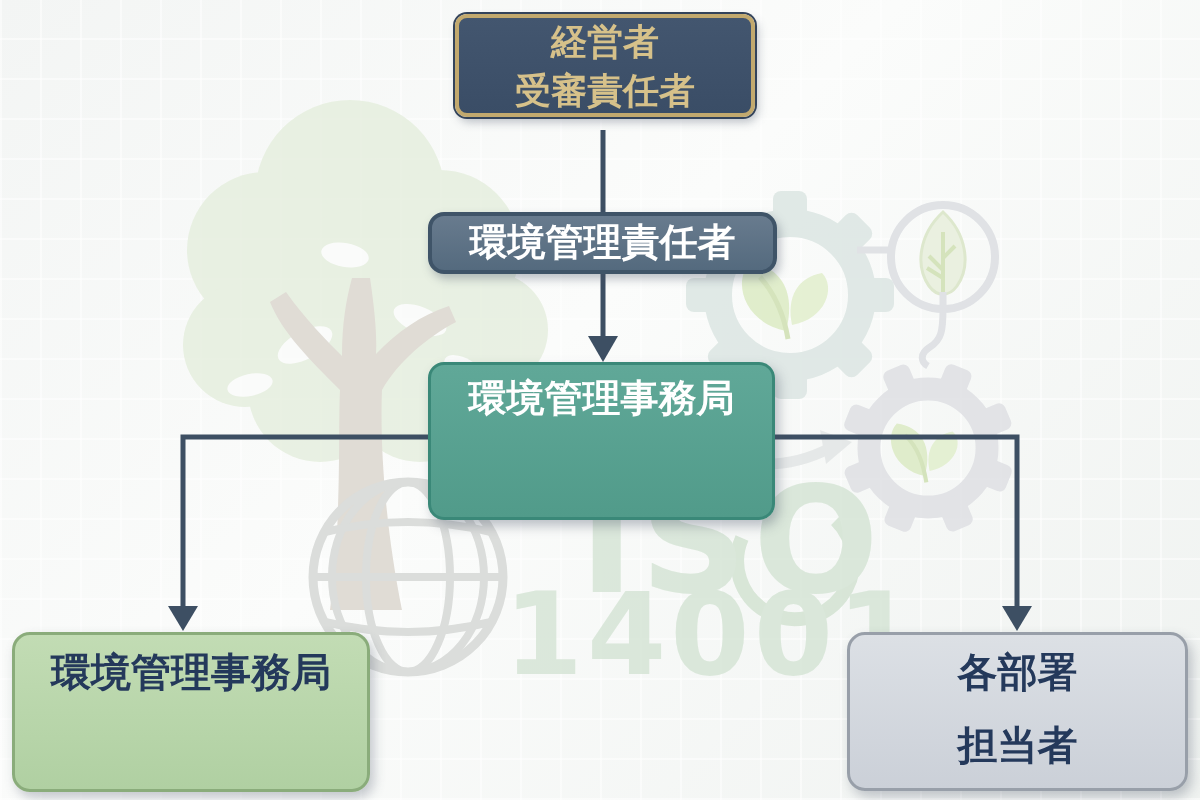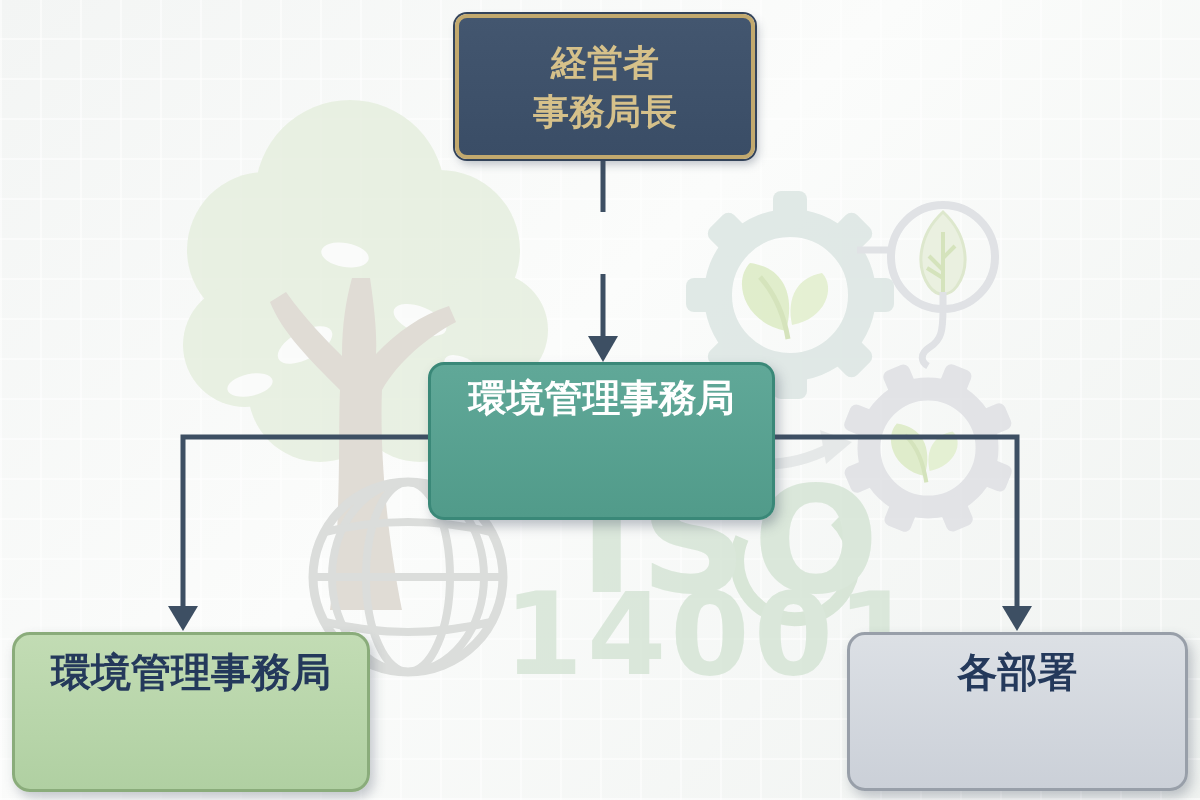--- a/index.html
+++ b/index.html
@@ -29,21 +29,21 @@
     box-sizing:border-box;
     display:flex;flex-direction:column;align-items:center;
     font-weight:bold;
     text-align:center;
     line-height:1.25;
     z-index:3;
   }
   .node .ln{display:block;}
 
   .node-management{
-    left:455px;top:14px;width:300px;height:145px;
+    left:455px;top:14px;width:300px;height:103px;
     justify-content:center;gap:4px;
     background:linear-gradient(180deg,#43566f 0%,#3a4d66 100%);
     border:4px solid #c2a96e;
     border-radius:12px;
     box-shadow:0 0 0 2px #33435a, 3px 5px 10px rgba(70,80,100,.35);
     color:#d6c18a;
     font-size:36px;
   }
   .node-env-manager{
     left:428px;top:212px;width:349px;height:62px;
@@ -201,29 +201,33 @@
 
     <polyline points="428,437 183,437 183,608"></polyline>
     <polygon points="168,606 198,606 183,631" fill="#3d4f63" stroke="none"></polygon>
 
     <polyline points="775,437 1017,437 1017,608"></polyline>
     <polygon points="1002,606 1032,606 1017,631" fill="#3d4f63" stroke="none"></polygon>
   </svg>
 
   <div class="node node-management">
     <span class="ln">経営者</span>
-    <span class="ln">事務局長</span>
-  </div>
-
+    <span class="ln">受審責任者</span>
+  </div>
+
+  <div class="node node-env-manager">
+    <span class="ln">環境管理責任者</span>
+  </div>
 
   <div class="node node-secretariat">
     <span class="ln">環境管理事務局</span>
   </div>
 
   <div class="node node-committee">
     <span class="ln">環境管理事務局</span>
   </div>
 
   <div class="node node-departments">
     <span class="ln">各部署</span>
+    <span class="ln">担当者</span>
   </div>
 
 </div>
 
 </body></html>

